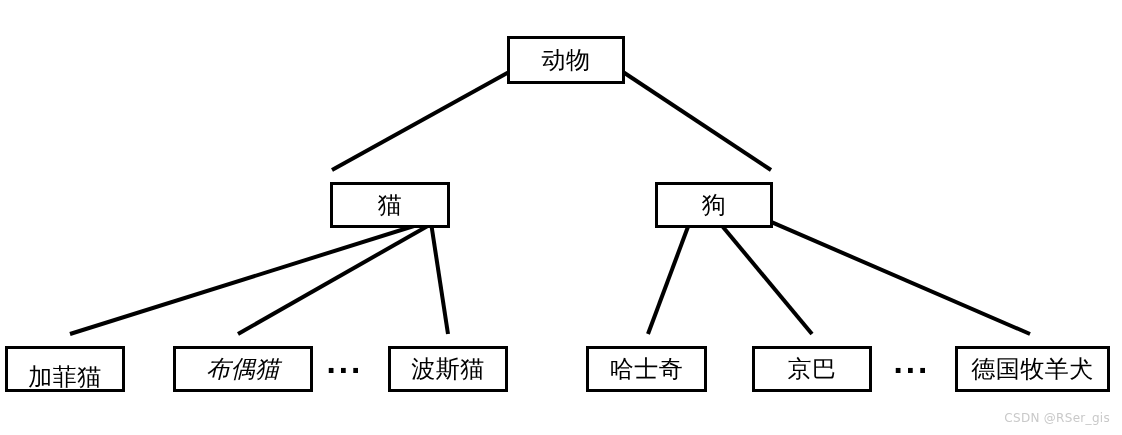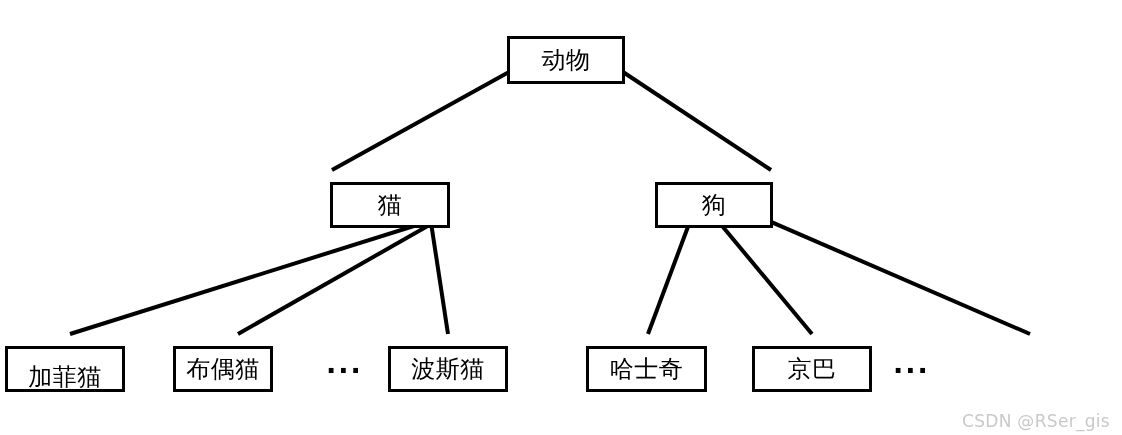--- a/index.html
+++ b/index.html
@@ -66,42 +66,42 @@
     left: 655px;
     top: 170px;
     width: 118px;
     height: 46px;
   }
   .node-leaf {
     top: 334px;
     height: 46px;
   }
   .leaf-1 { left: 5px;   width: 120px; align-items: flex-end; }
-  .leaf-2 { left: 173px; width: 100px; }
+  .leaf-2 { left: 173px; width: 140px; font-style: italic; }
   .leaf-3 { left: 388px; width: 120px; }
   .leaf-4 { left: 586px; width: 121px; }
   .leaf-5 { left: 752px; width: 120px; }
   .leaf-6 { left: 955px; width: 155px; }
   .ellipsis {
     position: absolute;
     top: 350px;
     font-size: 27px;
     font-weight: bold;
     color: #000000;
     letter-spacing: 2px;
     line-height: 1;
     z-index: 2;
   }
   .ellipsis-cats { left: 326px; }
   .ellipsis-dogs { left: 893px; }
   .watermark {
     position: absolute;
     right: 12px;
-    bottom: 4px;
-    font-size: 17px;
+    bottom: 10px;
+    font-size: 12px;
     color: #c9c9c9;
     letter-spacing: 0.3px;
     z-index: 3;
   }
 </style>
 </head>
 <body>
 
 <div id="diagram-root">
 
@@ -149,16 +149,19 @@
   <div class="node node-leaf leaf-3">
     <span class="node-label">波斯猫</span>
   </div>
 
   <div class="node node-leaf leaf-5">
     <span class="node-label">京巴</span>
   </div>
 
   <div class="ellipsis ellipsis-dogs">...</div>
 
+  <div class="node node-leaf leaf-6">
+    <span class="node-label">德国牧羊犬</span>
+  </div>
 
   <div class="watermark">CSDN @RSer_gis</div>
 
 </div>
 
 </body></html>

